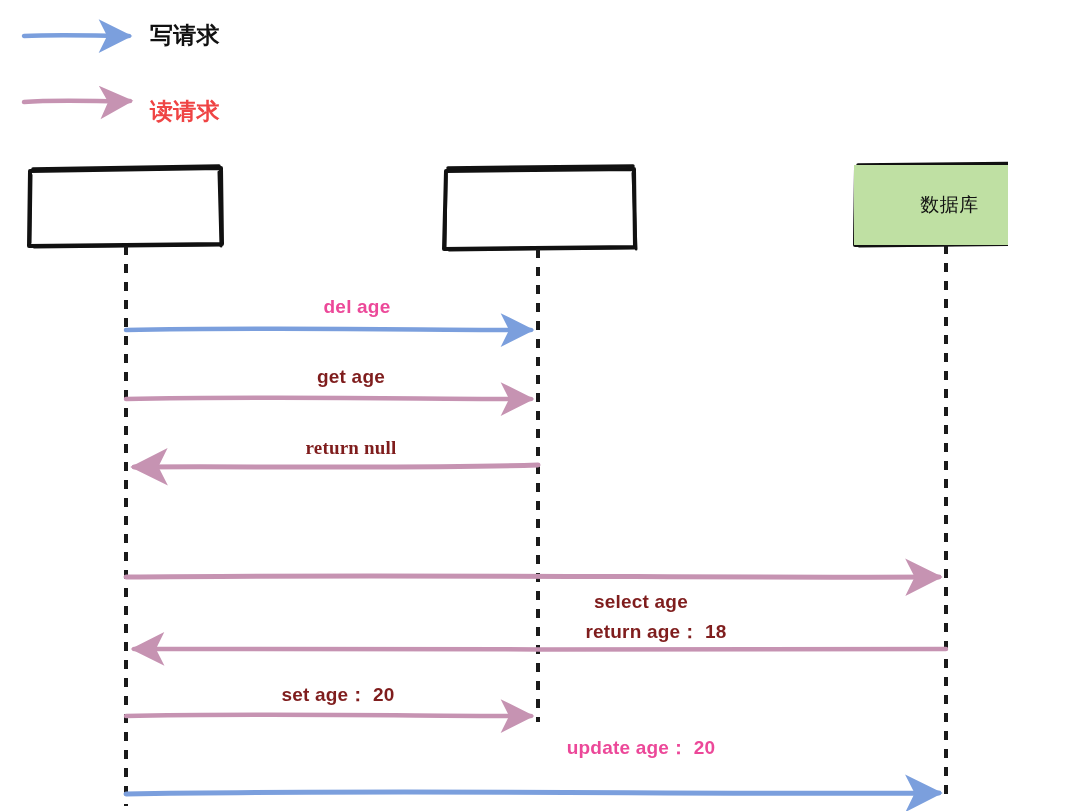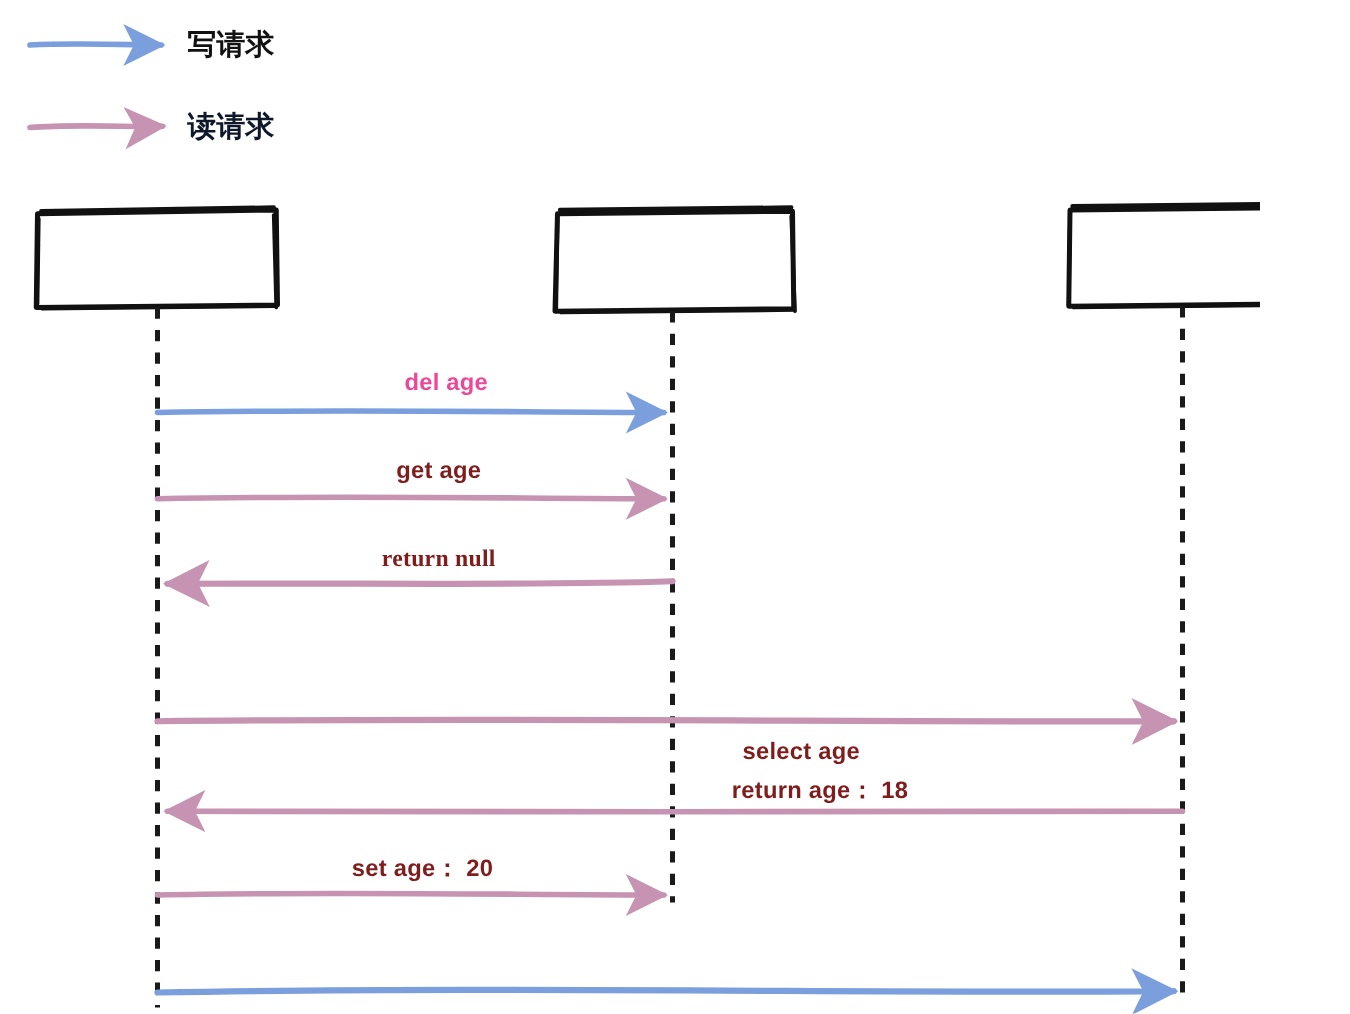--- a/index.html
+++ b/index.html
@@ -35,22 +35,22 @@
     font-size: 23px;
     font-weight: bold;
   }
   #legend-write-label {
     left: 150px;
     top: 20px;
     color: #111111;
   }
   #legend-read-label {
     left: 150px;
-    top: 86px;
-    color: #0f172a;
+    top: 96px;
+    color: #ef4444;
   }
   
   .participant-box {
     position: absolute;
     box-sizing: border-box;
     display: flex;
     align-items: center;
     justify-content: center;
   }
   .participant-label {
@@ -156,21 +156,25 @@
       <path d="M126,716 C260,713 420,716 531,716" stroke="#c693b2" stroke-width="4.5" fill="none" stroke-linecap="round" marker-end="url(#arrow-pink)"></path>
     </g>
     <g>
       <path d="M126,794 C400,789 720,795 939,793" stroke="#7b9fdd" stroke-width="5" fill="none" stroke-linecap="round" marker-end="url(#arrow-blue)"></path>
     </g>
   </svg>
 
   <div class="lbl legend-label" id="legend-write-label">写请求</div>
   <div class="lbl legend-label" id="legend-read-label">读请求</div>
 
+  <div class="participant-box" id="box-database">
+    <span class="participant-label">数据库</span>
+  </div>
 
   <div class="lbl msg-label msg-blue" style="left:357px;top:296px;">del age</div>
   <div class="lbl msg-label msg-pink" style="left:351px;top:366px;">get age</div>
   <div class="lbl msg-label msg-pink" style="left:351px;top:437px;font-family:Liberation Serif, serif;">return null</div>
   <div class="lbl msg-label msg-pink" style="left:641px;top:543px;margin-top:48px;">select age</div>
   <div class="lbl msg-label msg-pink" style="left:656px;top:619px;">return age： 18</div>
   <div class="lbl msg-label msg-pink" style="left:338px;top:682px;">set age： 20</div>
+  <div class="lbl msg-label msg-blue" style="left:641px;top:735px;">update age： 20</div>
 
 </div>
 
 </body></html>

